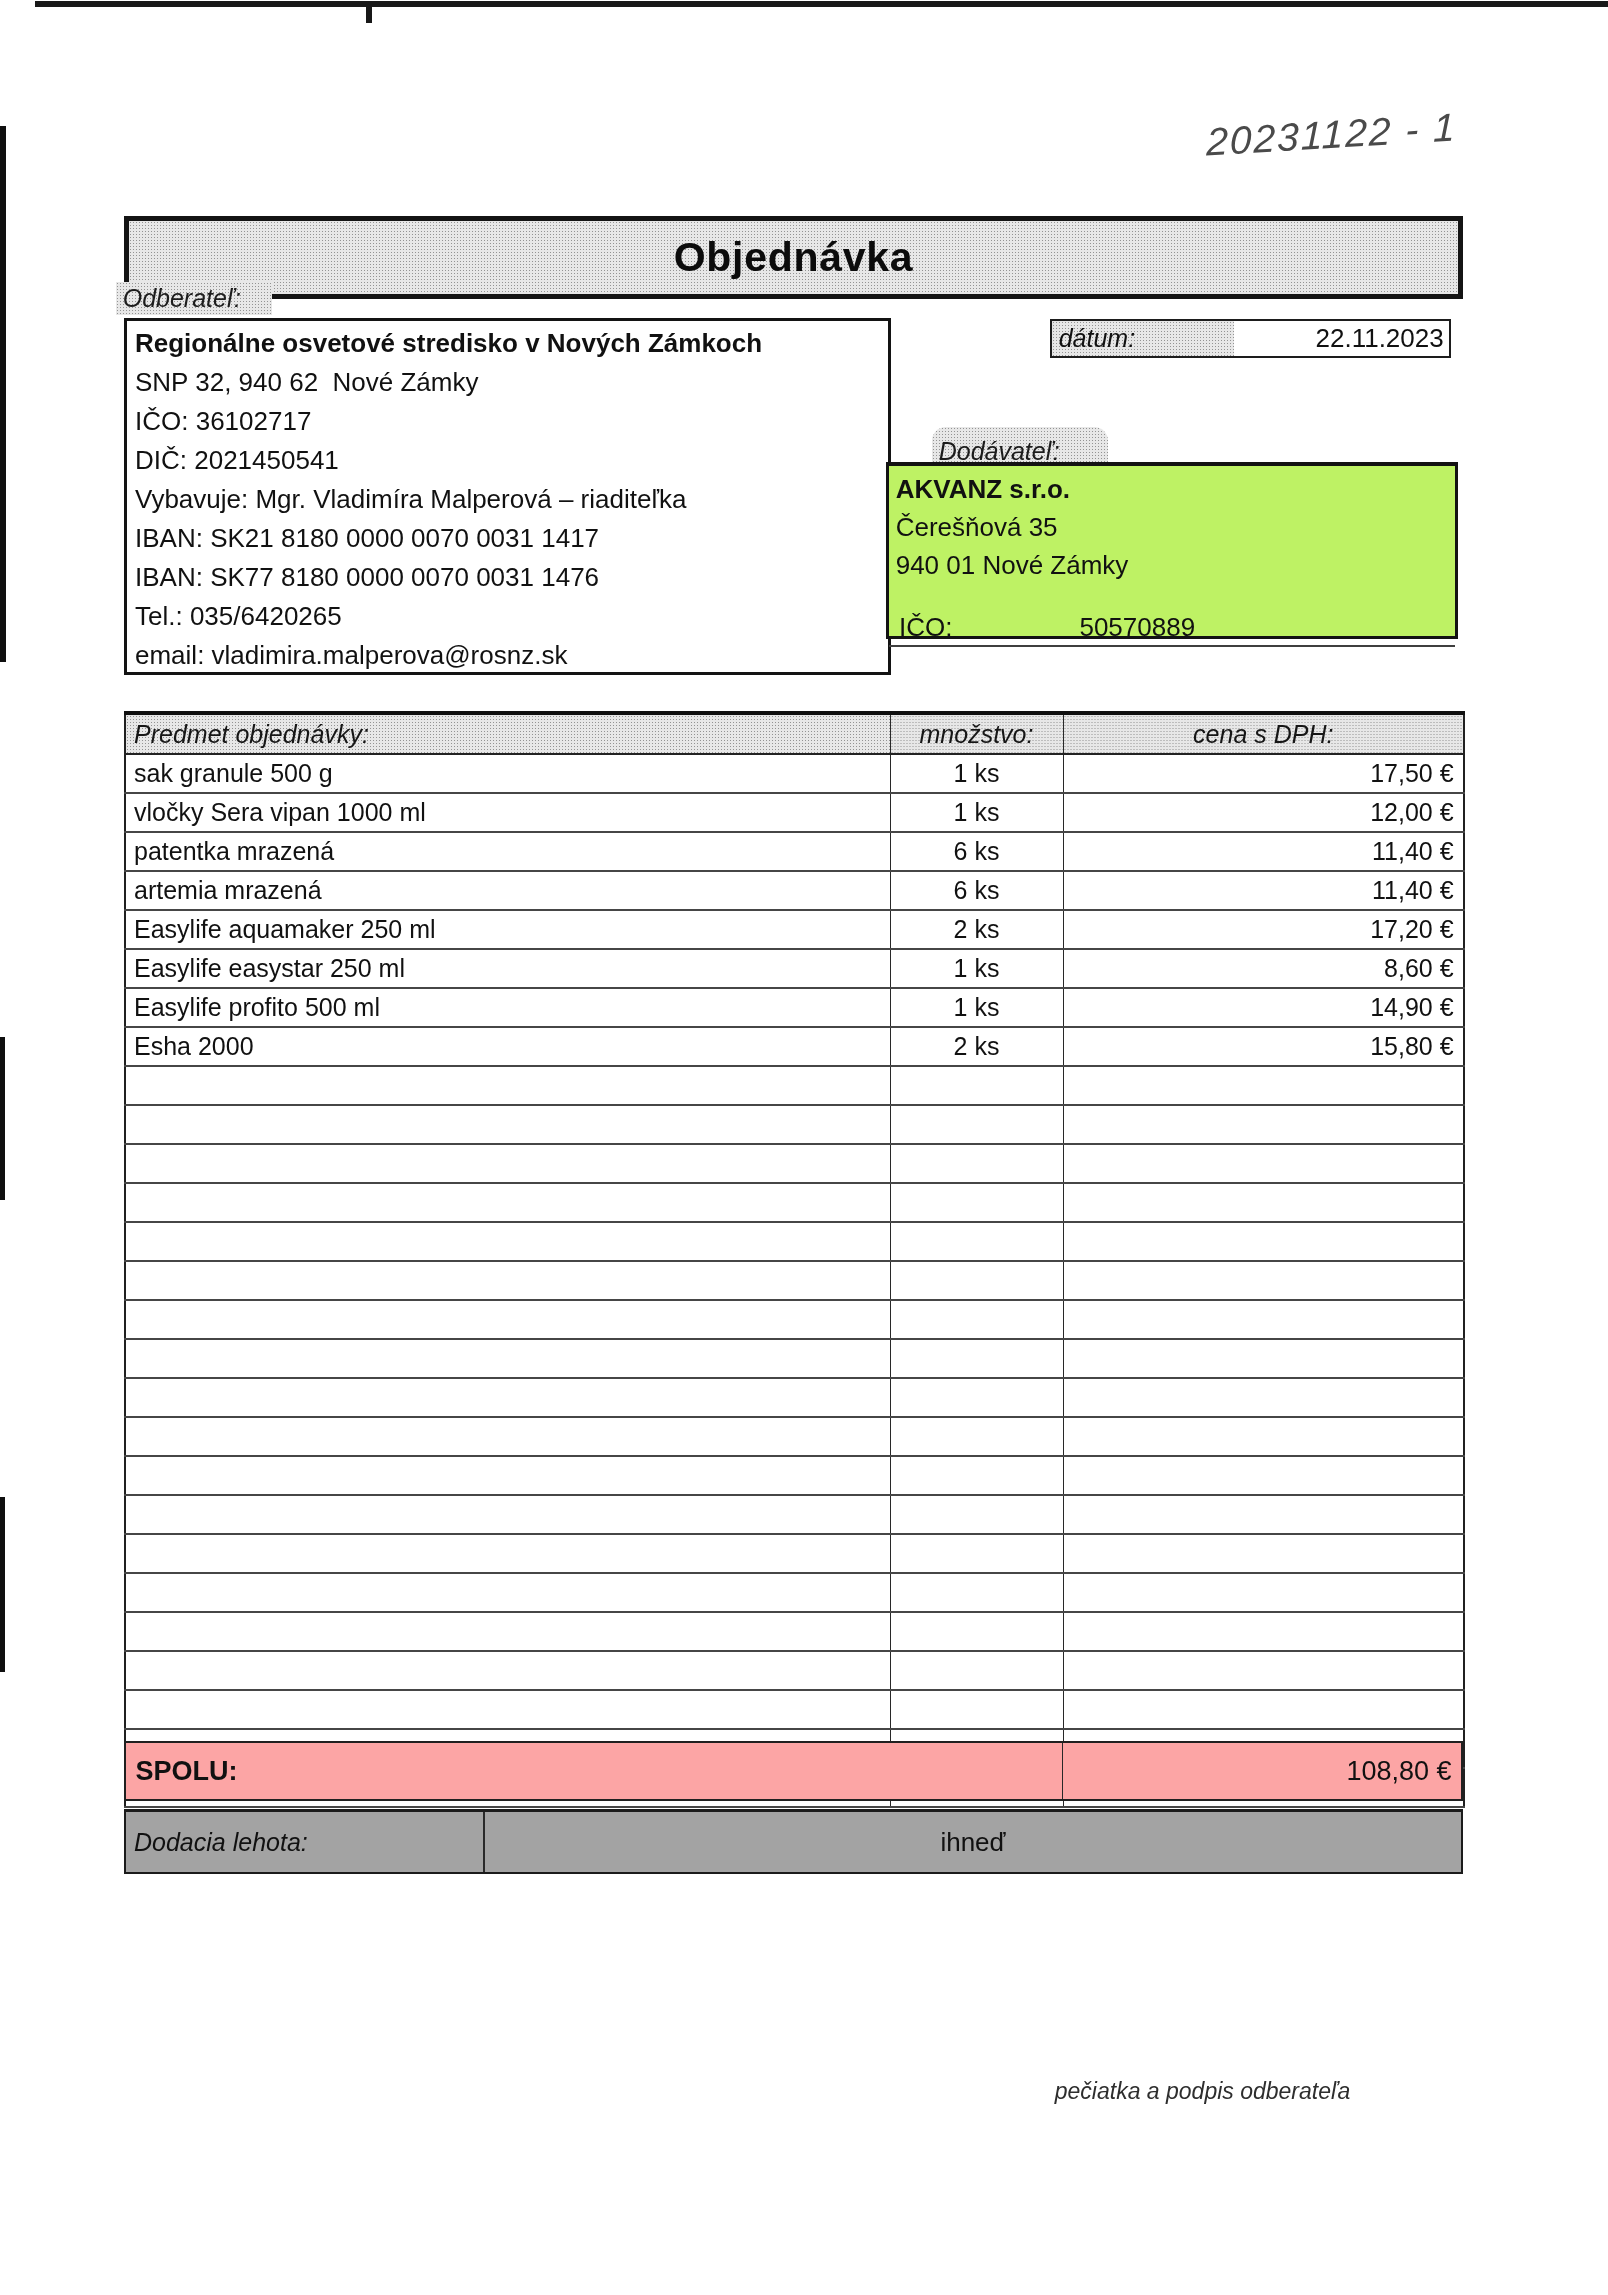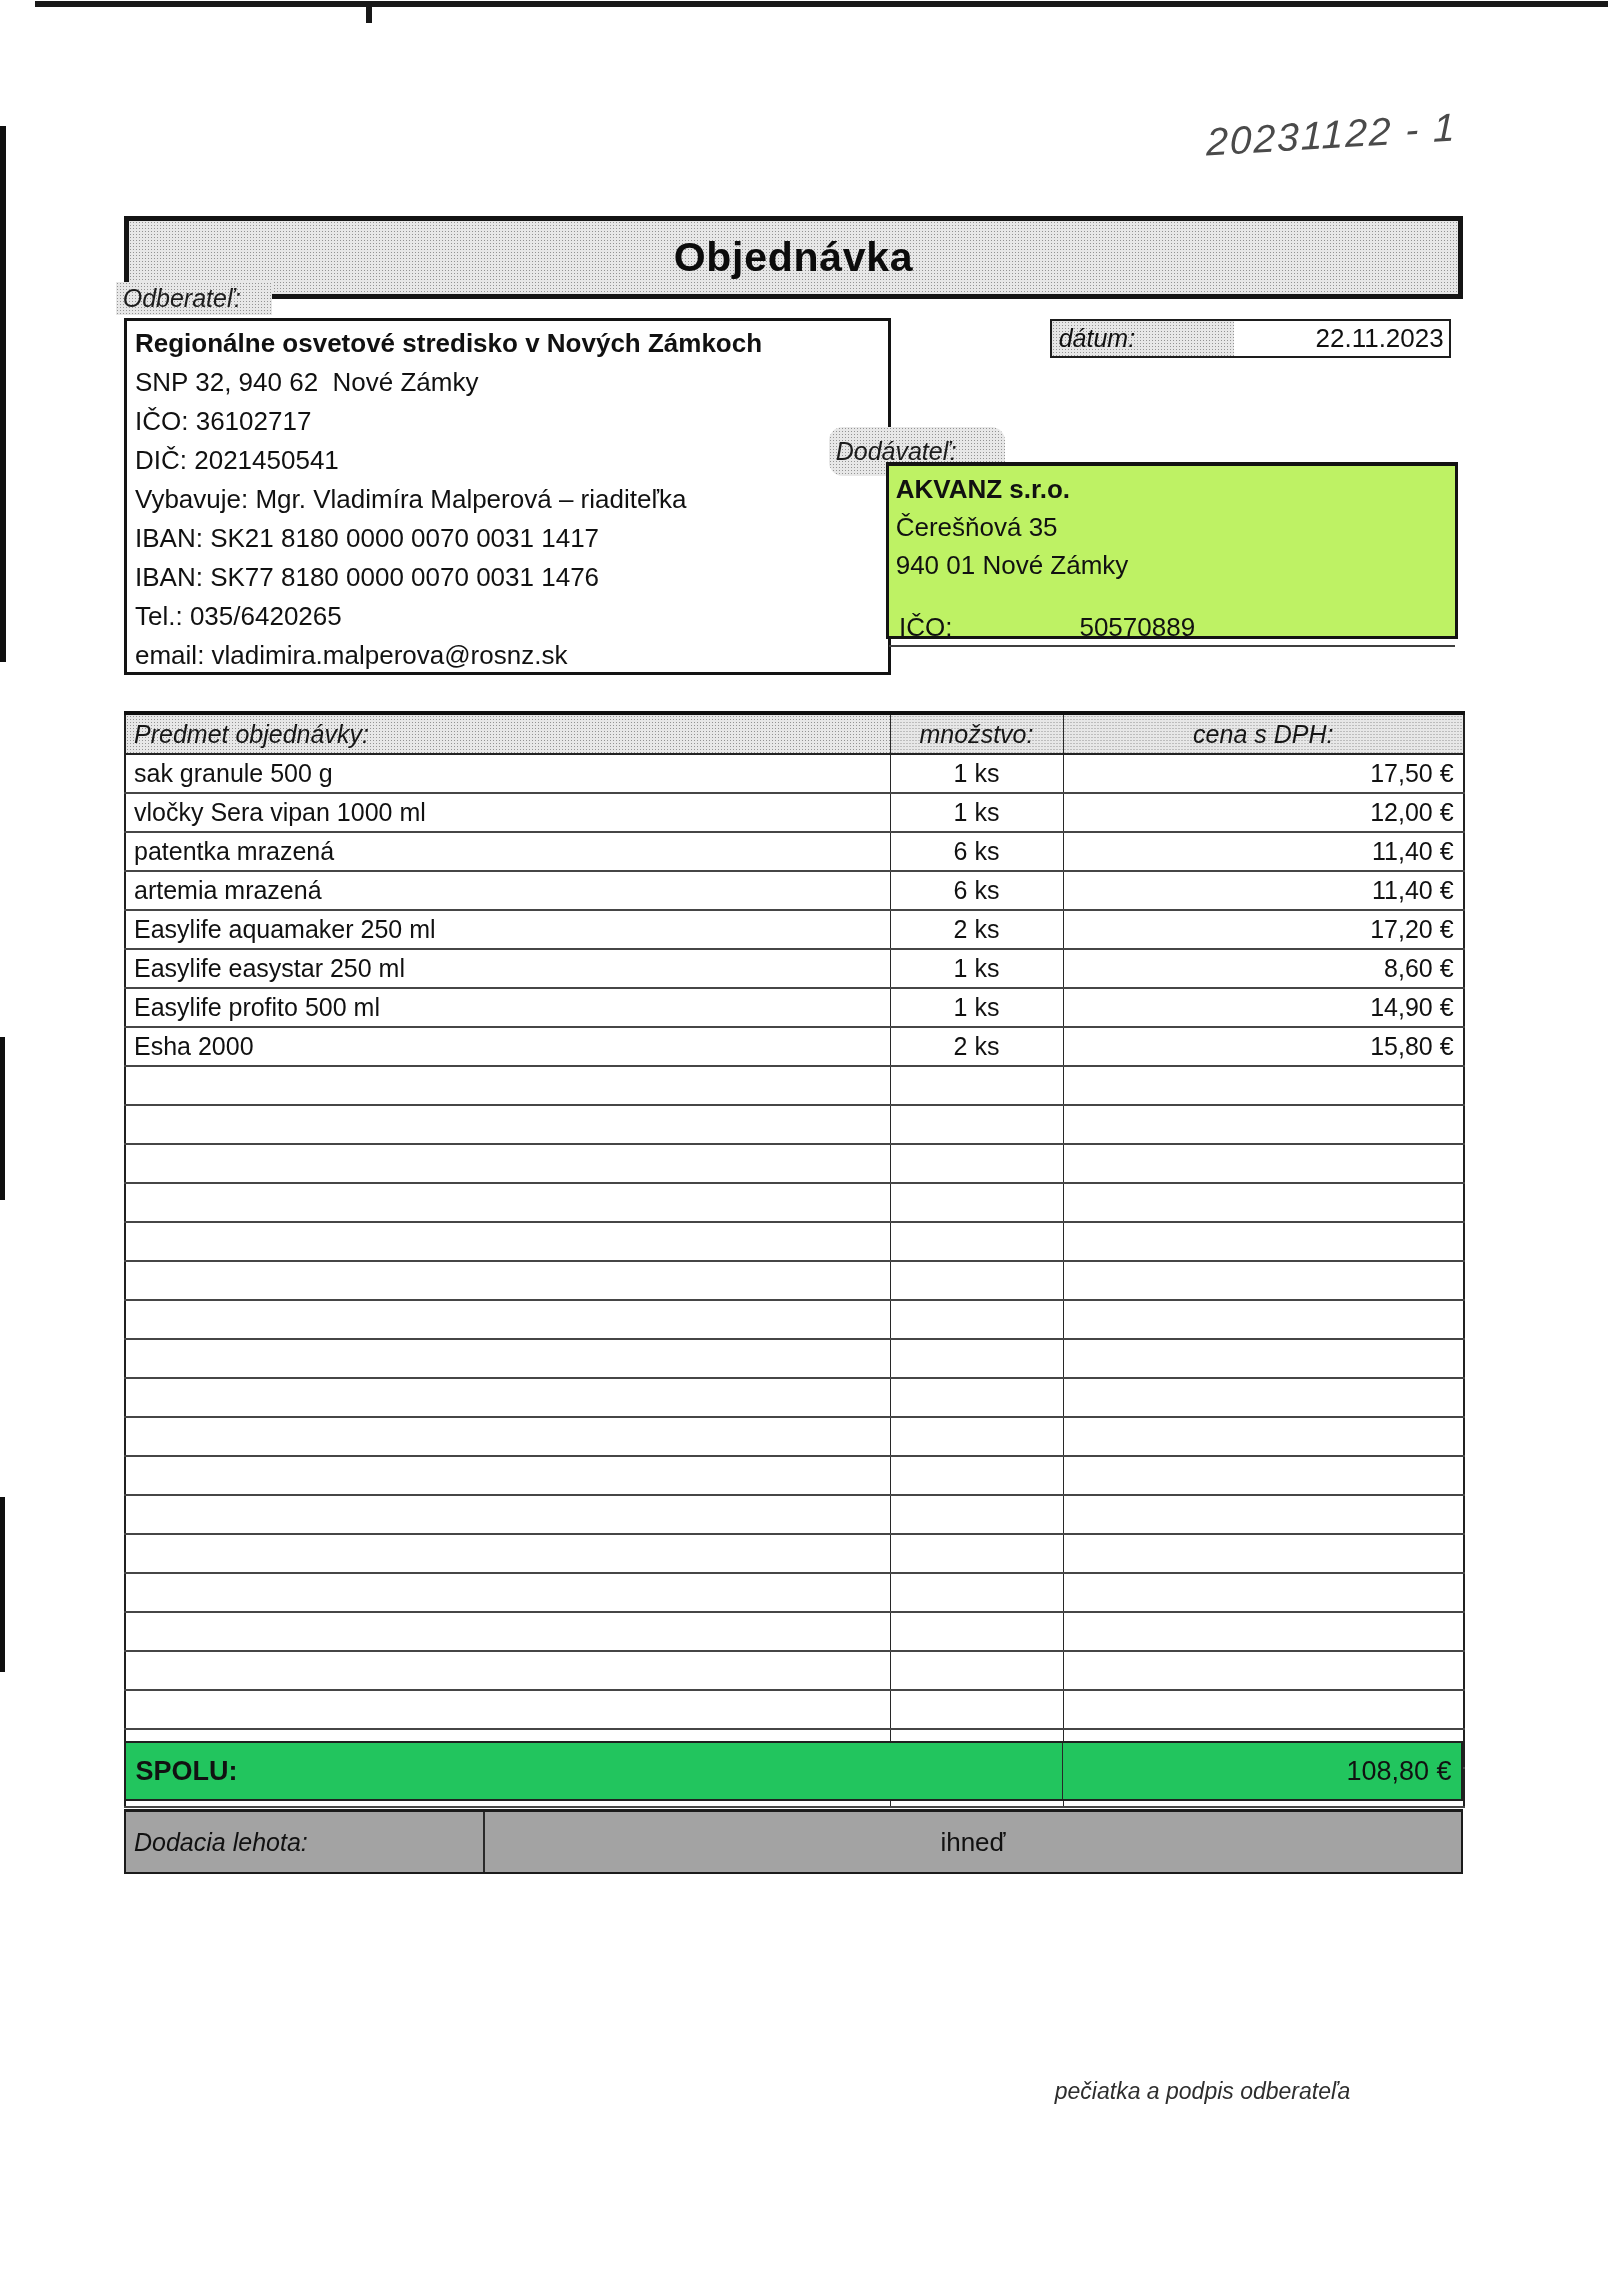--- a/index.html
+++ b/index.html
@@ -29,21 +29,21 @@
     position:absolute;left:124px;top:168px;width:1339px;height:83px;box-sizing:border-box;
     border:5.3px solid #141414;display:flex;align-items:center;justify-content:center;margin-top:48px;
   }
   .title-banner span{font-size:41px;font-weight:bold;color:#0c0c0c;letter-spacing:0.7px;}
 
   .section-label{
     position:absolute;box-sizing:border-box;display:flex;align-items:center;
     font-style:italic;font-size:25px;color:#1c1c1c;padding-left:6.7px;
   }
   .lbl-odberatel{left:116px;top:282px;width:156px;height:33px;}
-  .lbl-dodavatel{left:829px;top:427px;width:176px;height:49px;border-radius:14px;}
+  .lbl-dodavatel{left:932px;top:427px;width:176px;height:49px;border-radius:14px;}
 
   .customer-box{
     position:absolute;left:124px;top:318px;width:767px;height:357px;box-sizing:border-box;
     border:3.3px solid #131313;background:#fff;padding:3.3px 0 0 8px;
   }
   .customer-box .line{line-height:39px;font-size:26px;white-space:pre;}
   .bold{font-weight:bold;}
 
   .date-row{
     position:absolute;left:1050px;top:319px;width:401px;height:39px;box-sizing:border-box;
@@ -77,21 +77,21 @@
     border-top:4.7px solid #0f0f0f;border-bottom:2.7px solid #222;padding:0;
   }
   table.items th.col-item{text-align:left;padding-left:8px;}
   table.items tbody td{height:37px;border-bottom:2px solid #464646;padding:0;overflow:hidden;}
   table.items .col-qty{border-left:1.3px solid #282828;text-align:center;}
   table.items .col-price{border-left:1.3px solid #282828;text-align:right;padding-right:9.4px;}
   table.items td.col-item{padding-left:8px;}
 
   .total-row{
     position:absolute;left:124px;top:1741px;width:1339px;height:60px;box-sizing:border-box;
-    border:2px solid #202020;display:flex;background:#22c55e;
+    border:2px solid #202020;display:flex;background:#fca5a5;
   }
   .total-label{width:936px;box-sizing:border-box;display:flex;align-items:center;
     font-weight:bold;font-size:27px;padding-left:9.4px;}
   .total-value{flex:1;border-left:1.3px solid #282828;display:flex;align-items:center;
     justify-content:flex-end;font-size:27px;padding-right:9.4px;}
 
   .delivery-box{
     position:absolute;left:124px;top:1809px;width:1339px;height:65px;box-sizing:border-box;
     border:2.7px solid #1b1b1b;border-top-width:3.3px;display:flex;background:#a3a3a3;
   }

